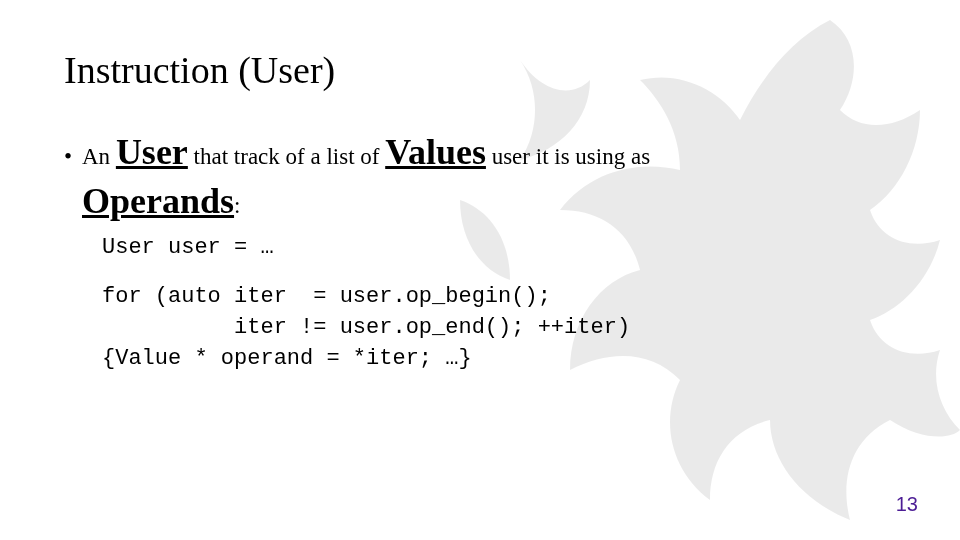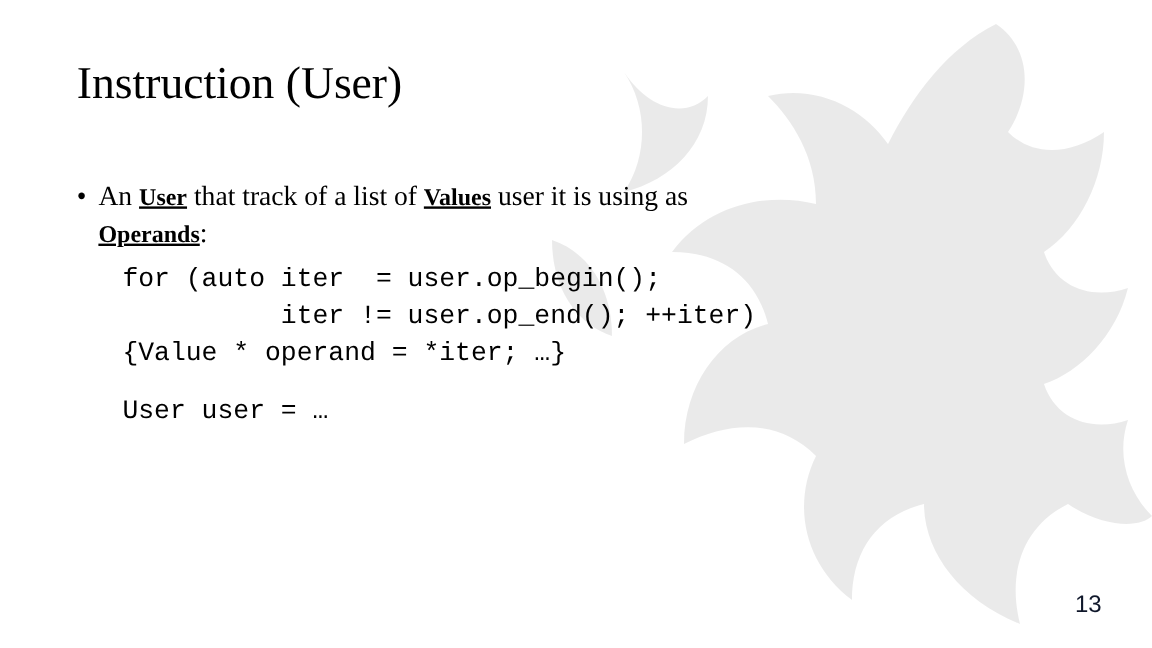--- a/index.html
+++ b/index.html
@@ -23,52 +23,52 @@
   }
   .slide {
     position: relative;
     padding: 48px 64px 0 64px;
     box-sizing: border-box;
     height: 100%;
   }
   .title {
     font-size: 38px;
     font-weight: 400;
-    margin: 0 0 56px 0;
+    margin: 0 0 36px 0;
   }
   .bullets {
     font-size: 23px;
     line-height: 1.35;
   }
   .bullet {
     margin-bottom: 8px;
   }
   .bullet-dot {
     display: inline-block;
     width: 18px;
   }
   .term {
     font-weight: 700;
     text-decoration: underline;
-    font-size: 20px;
+    font-size: 36px;
     font-family: Liberation Serif, serif;
   }
   .code-block {
     font-family: "Courier New", Courier, monospace;
     font-size: 22px;
     white-space: pre;
     margin: 8px 0 18px 38px;
     line-height: 1.4;
   }
   .page-number {
     position: absolute;
     bottom: 24px;
     right: 42px;
     font-size: 20px;
-    color: #0f172a;
+    color: #4c1d95;
     font-family: Arial, sans-serif;
   }
 </style>
 </head>
 <body>
 
 <svg class="bg-dragon" viewBox="0 0 560 540">
   <g fill="#000">
     <path d="M430 20 C390 40 360 80 340 120 C320 90 280 70 240 80 C260 100 280 130 280 170 C240 160 190 170 160 210 C200 210 230 230 240 270 C200 280 170 320 170 370 C210 350 250 350 280 380 C260 420 270 470 310 500 C310 460 330 430 370 420 C370 460 400 500 450 520 C440 480 450 440 490 420 C520 440 550 440 560 430 C540 410 530 380 540 350 C510 360 480 350 470 320 C500 310 530 280 540 240 C510 250 480 240 470 210 C500 190 520 150 520 110 C490 130 460 130 440 110 C460 80 460 40 430 20 Z"></path>
     <path d="M120 60 C140 90 140 130 120 160 C160 150 190 120 190 80 C170 100 140 90 120 60 Z"></path>
@@ -79,22 +79,22 @@
 <div class="slide">
   <h1 class="title">Instruction (User)</h1>
 
   <div class="bullets">
 
     <div class="bullet">
       <span class="bullet-dot">•</span><span>An </span><span class="term">User</span><span> that track of a list of </span><span class="term">Values</span><span> user it is using as </span><br>
       <span class="bullet-dot"> </span><span class="term">Operands</span><span>:</span>
     </div>
 
+    <div class="code-block">User user = …</div>
     <div class="code-block">for (auto iter  = user.op_begin();
           iter != user.op_end(); ++iter)
 {Value * operand = *iter; …}</div>
-    <div class="code-block">User user = …</div>
 
 
   </div>
 
   <div class="page-number">13</div>
 </div>
 
 </body></html>

